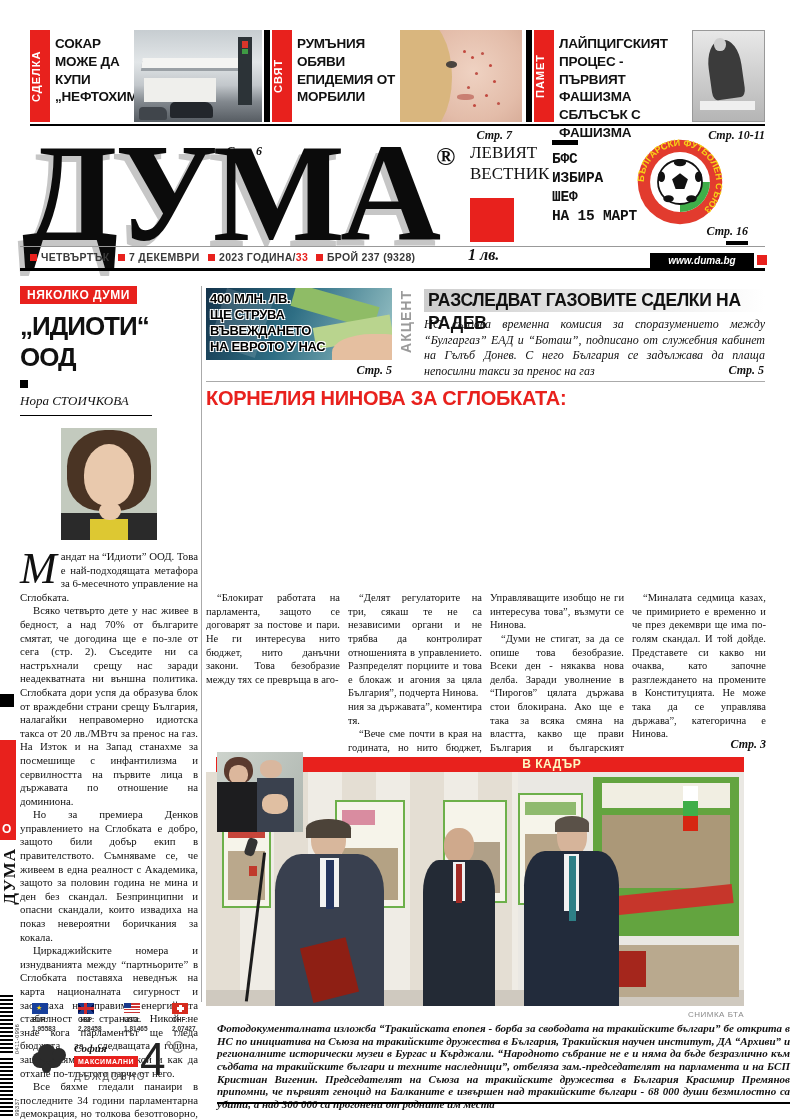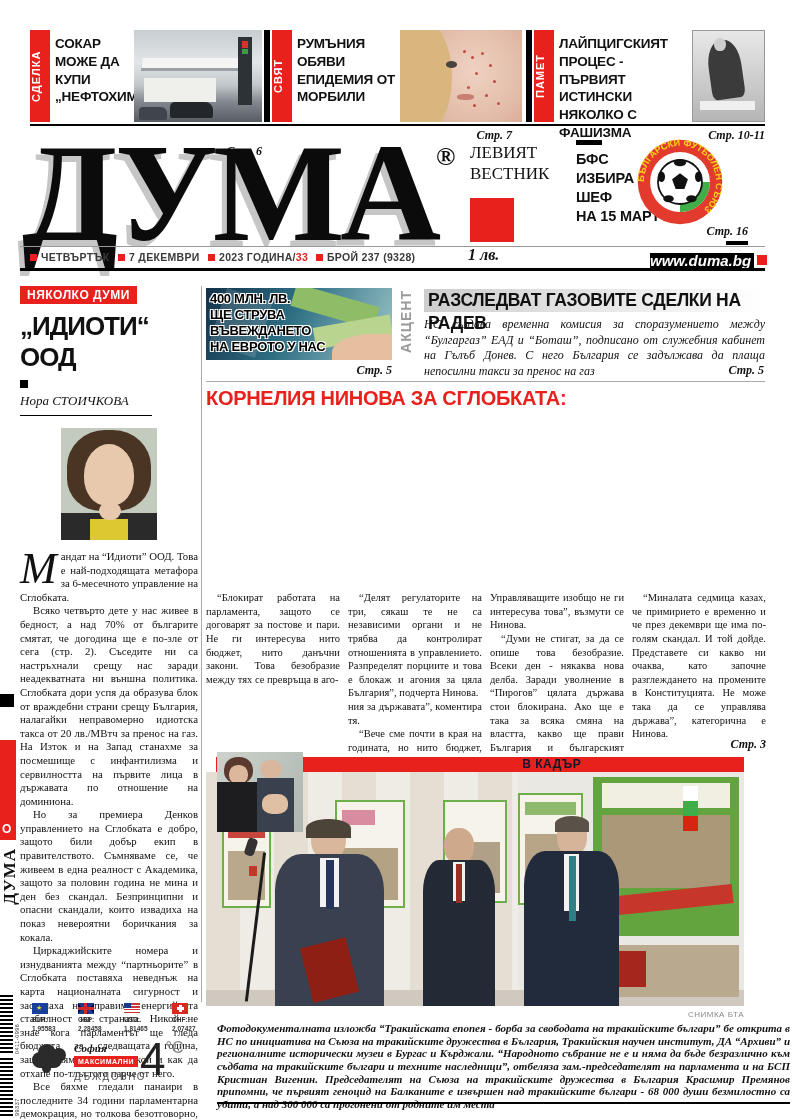--- a/index.html
+++ b/index.html
@@ -19,30 +19,30 @@
   .pageref{font-family:"Liberation Serif",serif;font-style:italic;font-weight:bold;
            font-size:12px;text-align:right;}
   
   .logo{position:absolute;left:22px;top:130px;font-family:"Liberation Serif",serif;
         font-weight:bold;font-size:140px;line-height:0.9;letter-spacing:-5px;color:#0b0b0b;
         text-shadow:-5px 6px 0 #c6c6c6;}
   .logo sup{font-size:26px;letter-spacing:0;vertical-align:75px;text-shadow:none;}
   .tagline{position:absolute;left:470px;top:142px;font-family:"Liberation Serif",serif;
            font-size:17px;line-height:1.25;color:#111;}
   .redsq{background:#e8211d;}
-  .bfs{position:absolute;left:576px;top:140px;width:100px;}
+  .bfs{position:absolute;left:552px;top:140px;width:100px;font-family:Liberation Mono, monospace;}
   .bfs .bar{width:26px;height:5px;background:#000;margin-bottom:5px;}
   .bfs div.l{font-weight:bold;font-size:14.5px;line-height:1.3;letter-spacing:-0.2px;}
   .dl-item{position:absolute;top:251px;font-size:10.5px;font-weight:bold;color:#3a3a3a;
            letter-spacing:0.3px;}
   .dl-item .sq{display:inline-block;width:7px;height:7px;background:#e8211d;margin-right:4px;}
   .dl-red{color:#e8211d;}
   .siteb{position:absolute;left:650px;top:253px;width:104px;height:15px;background:#000;
-         color:#fff;font-weight:bold;font-style:italic;font-size:15px;line-height:15px;
-         text-align:left;}
+         color:#fff;font-weight:bold;font-style:italic;font-size:10px;line-height:15px;
+         text-align:center;}
   
   .opinion{position:absolute;left:20px;top:285px;width:178px;}
   .op-label{display:inline-block;background:#e8211d;color:#fff;font-weight:bold;
             font-size:12px;padding:2px 7px;letter-spacing:0.5px;}
   .op-title{font-weight:bold;font-size:26px;letter-spacing:-1px;margin-top:7px;}
   .op-bullet{width:8px;height:8px;background:#000;margin-top:7px;}
   .op-author{font-family:"Liberation Serif",serif;font-style:italic;font-size:13px;margin-top:5px;}
   .op-rule{width:132px;border-bottom:1.5px solid #000;margin-top:6px;}
   .op-photo{position:relative;width:96px;height:112px;margin:12px auto 0 auto;overflow:hidden;background:#c3cabe;}
   .op-body{margin-top:10px;font-family:"Liberation Serif",serif;font-size:10.8px;
@@ -77,21 +77,21 @@
   .headline{position:absolute;left:206px;top:409px;font-weight:bold;font-size:57px;
             line-height:0.97;letter-spacing:-2px;color:#0d0d0d;
             text-shadow:3px 4px 0 #a8a8a8;white-space:nowrap;}
   .subhead{position:absolute;left:206px;top:528px;width:562px;font-size:20px;
            line-height:1.27;color:#141414;}
   .ncol{position:absolute;top:591px;width:134px;font-family:"Liberation Serif",serif;
         font-size:10.5px;line-height:1.3;text-align:justify;}
   .ncol p{margin:0;text-indent:11px;}
   
   .vk-bar{position:absolute;left:216px;top:757px;width:528px;height:15px;background:#e8211d;}
-  .vk-bar span{position:absolute;left:58%;top:0;color:#0f172a;font-weight:bold;font-size:12px;
+  .vk-bar span{position:absolute;left:58%;top:0;color:#fef9c3;font-weight:bold;font-size:12px;
                line-height:15px;letter-spacing:0.5px;}
   .bigphoto{position:absolute;left:206px;top:772px;width:538px;height:234px;
             background:#eae8e3;overflow:hidden;}
   .inset{position:absolute;left:217px;top:752px;width:86px;height:80px;background:#d7dbd4;
          overflow:hidden;z-index:5;}
   .credit{position:absolute;left:610px;top:1010px;width:134px;text-align:right;
           font-size:8px;color:#8a8a8a;letter-spacing:0.5px;}
   .caption{position:absolute;left:217px;top:1022px;width:573px;
            font-family:"Liberation Serif",serif;font-style:italic;font-weight:bold;
            font-size:11px;line-height:1.15;text-align:justify;}
@@ -141,21 +141,21 @@
       <div class="shape" style="left:47%;top:70%;width:14%;height:6%;background:#c97f72;border-radius:40%;"></div>
       <div class="shape" style="left:52%;top:22%;width:3px;height:3px;background:#c2493f;border-radius:50%;box-shadow:8px 6px 0 #c2493f,18px 2px 0 #bf544a,26px 14px 0 #c2493f,12px 22px 0 #bf544a,30px 30px 0 #c2493f,4px 36px 0 #bf544a,22px 44px 0 #c2493f,34px 52px 0 #bf544a,10px 54px 0 #c2493f;"></div>
     </div>
   </div>
   <div class="divider" style="left:526px;"></div>
 
   <div class="teaser" style="left:534px;width:231px;">
     <div class="tab">
         <span>ПАМЕТ</span>
       </div>
-    <div class="tz-title" style="left:25px;width:130px;">ЛАЙПЦИГСКИЯТ ПРОЦЕС - ПЪРВИЯТ ИСТИНСКИ НЯКОЛКО С ФАШИЗМА</div>
+    <div class="tz-title" style="left:25px;width:130px;">ЛАЙПЦИГСКИЯТ ПРОЦЕС - ПЪРВИЯТ ФАШИЗМА СБЛЪСЪК С ФАШИЗМА</div>
     <div class="tz-photo" style="left:158px;width:73px;background:linear-gradient(180deg,#e8e8e8,#b5b5b5);border:1px solid #999;box-sizing:border-box;">
       <div class="shape" style="left:22%;top:10%;width:46%;height:66%;background:#3b3b3b;border-radius:45% 45% 15% 15%;transform:rotate(-8deg);"></div>
       <div class="shape" style="left:10%;bottom:12%;width:78%;height:10%;background:#efefef;"></div>
       <div class="shape" style="left:30%;top:8%;width:16%;height:14%;background:#cfcfcf;border-radius:50%;"></div>
     </div>
   </div>
 
   <div class="abs" style="left:30px;top:124px;width:735px;height:2px;background:#000;"></div>
   <div class="abs pageref" style="left:180px;top:144px;width:82px;">Стр. 6</div>
   <div class="abs pageref" style="left:430px;top:128px;width:82px;">Стр. 7</div>

